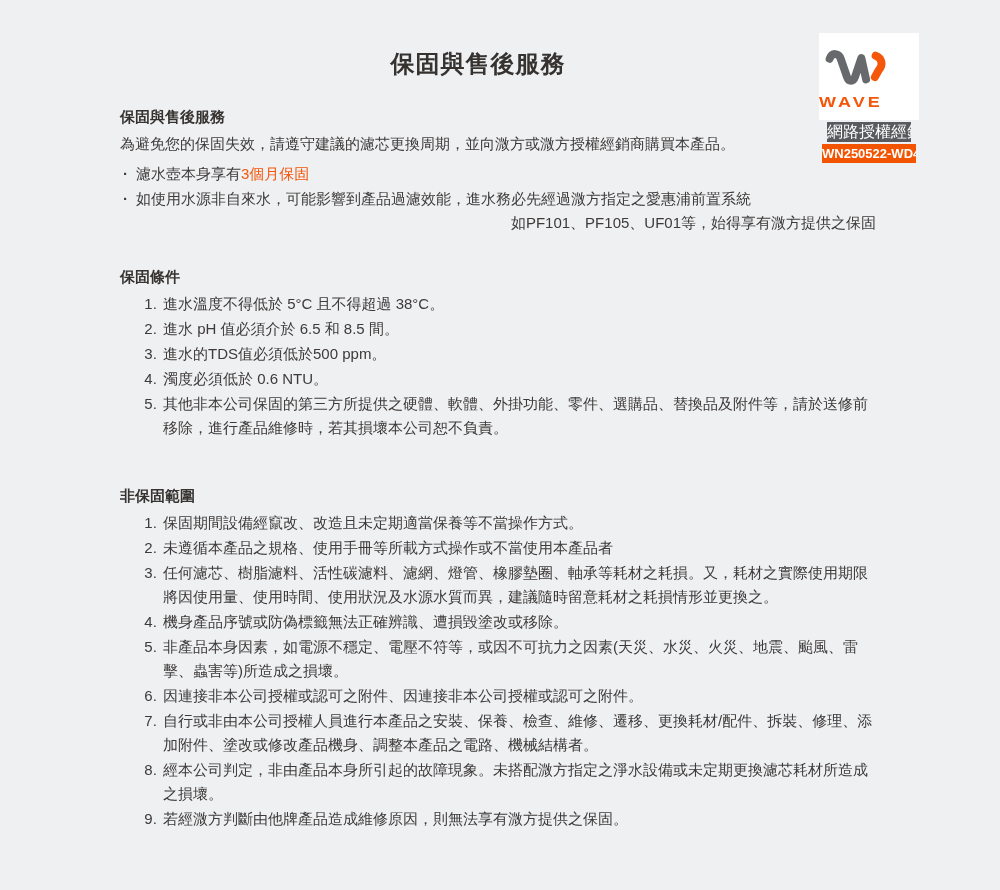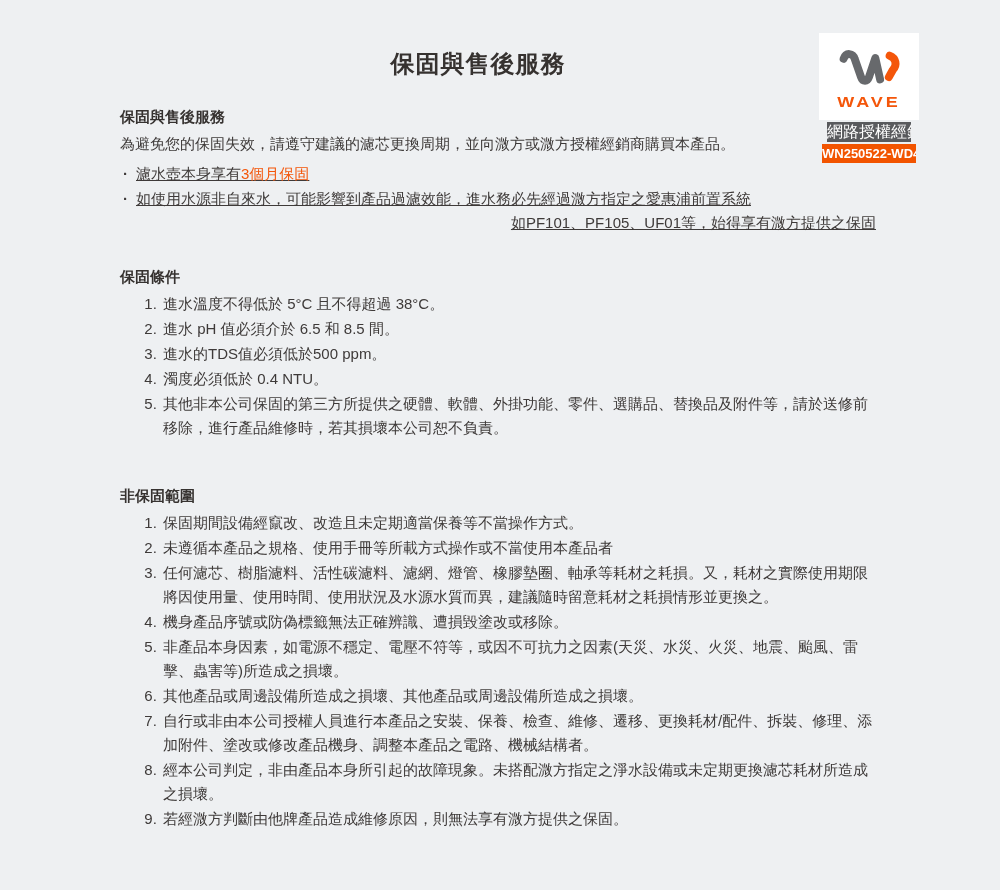--- a/index.html
+++ b/index.html
@@ -18,21 +18,21 @@
     margin:0;padding-top:48px;
     text-align:center;
     font-size:24px;font-weight:700;color:#363230;
     letter-spacing:1px;
   }
 
   
   .logo-card{position:absolute;top:33px;right:37px;width:100px;}
   .logo-box{
     background:#ffffff;width:100px;height:87px;
-    display:flex;flex-direction:column;align-items:center;justify-content:center;
+    display:flex;flex-direction:column;align-items:flex-start;justify-content:center;
     box-sizing:border-box;
   }
   .logo-mark{display:block;margin-bottom:4px;}
   .logo-wordmark{
     color:#f4560a;font-weight:700;font-size:18px;letter-spacing:3px;
     transform:scaleY(0.85);line-height:1;
   }
   .badge{
     color:#ffffff;text-align:center;box-sizing:border-box;
     margin:2px auto 0;white-space:nowrap;overflow:hidden;
@@ -48,21 +48,21 @@
   
   .content{margin:0 80px 0 120px;font-size:15px;line-height:24px;}
   .section-heading{
     font-size:15px;font-weight:700;color:#363230;
     margin:30px 0 3px;line-height:24px;
   }
   .section-heading.first{margin-top:25px;}
   .section-heading.exclusions-gap{margin-top:44px;}
   .intro{margin:0;line-height:24px;}
 
-  ul.bullet-list{list-style:none;margin:6px 0 0;padding:0;text-decoration:underline;}
+  ul.bullet-list{list-style:none;margin:6px 0 0;padding:0;}
   ul.bullet-list li{
     position:relative;padding-left:16px;line-height:24px;margin-bottom:1px;
   }
   ul.bullet-list li::before{
     content:"\00B7";
     position:absolute;left:3px;top:0;
     color:#3e3a39;font-weight:700;
   }
   .accent{color:#f4560a;}
   .line2{display:block;text-align:right;}
@@ -102,31 +102,31 @@
         <span>如使用水源非自來水，可能影響到產品過濾效能，進水務必先經過溦方指定之愛惠浦前置系統</span>
         <span class="line2">如PF101、PF105、UF01等，始得享有溦方提供之保固</span>
       </li>
     </ul>
 
     <div class="section-heading">保固條件</div>
     <ol class="num-list">
       <li>進水溫度不得低於 5°C 且不得超過 38°C。</li>
       <li>進水 pH 值必須介於 6.5 和 8.5 間。</li>
       <li>進水的TDS值必須低於500 ppm。</li>
-      <li>濁度必須低於 0.4 NTU。</li>
+      <li>濁度必須低於 0.6 NTU。</li>
       <li>其他非本公司保固的第三方所提供之硬體、軟體、外掛功能、零件、選購品、替換品及附件等，請於送修前移除，進行產品維修時，若其損壞本公司恕不負責。</li>
     </ol>
 
     <div class="section-heading exclusions-gap">非保固範圍</div>
     <ol class="num-list">
       <li>保固期間設備經竄改、改造且未定期適當保養等不當操作方式。</li>
       <li>未遵循本產品之規格、使用手冊等所載方式操作或不當使用本產品者</li>
       <li>任何濾芯、樹脂濾料、活性碳濾料、濾網、燈管、橡膠墊圈、軸承等耗材之耗損。又，耗材之實際使用期限將因使用量、使用時間、使用狀況及水源水質而異，建議隨時留意耗材之耗損情形並更換之。</li>
       <li>機身產品序號或防偽標籤無法正確辨識、遭損毀塗改或移除。</li>
       <li>非產品本身因素，如電源不穩定、電壓不符等，或因不可抗力之因素(天災、水災、火災、地震、颱風、雷擊、蟲害等)所造成之損壞。</li>
-      <li>其他產品或周邊設備所造成之損壞、其他產品或周邊設備所造成之損壞。</li>
+      <li>因連接非本公司授權或認可之附件、因連接非本公司授權或認可之附件。</li>
       <li>自行或非由本公司授權人員進行本產品之安裝、保養、檢查、維修、遷移、更換耗材/配件、拆裝、修理、添加附件、塗改或修改產品機身、調整本產品之電路、機械結構者。</li>
       <li>經本公司判定，非由產品本身所引起的故障現象。未搭配溦方指定之淨水設備或未定期更換濾芯耗材所造成之損壞。</li>
       <li>若經溦方判斷由他牌產品造成維修原因，則無法享有溦方提供之保固。</li>
     </ol>
 
   </div>
 </div>
 
 </body></html>

